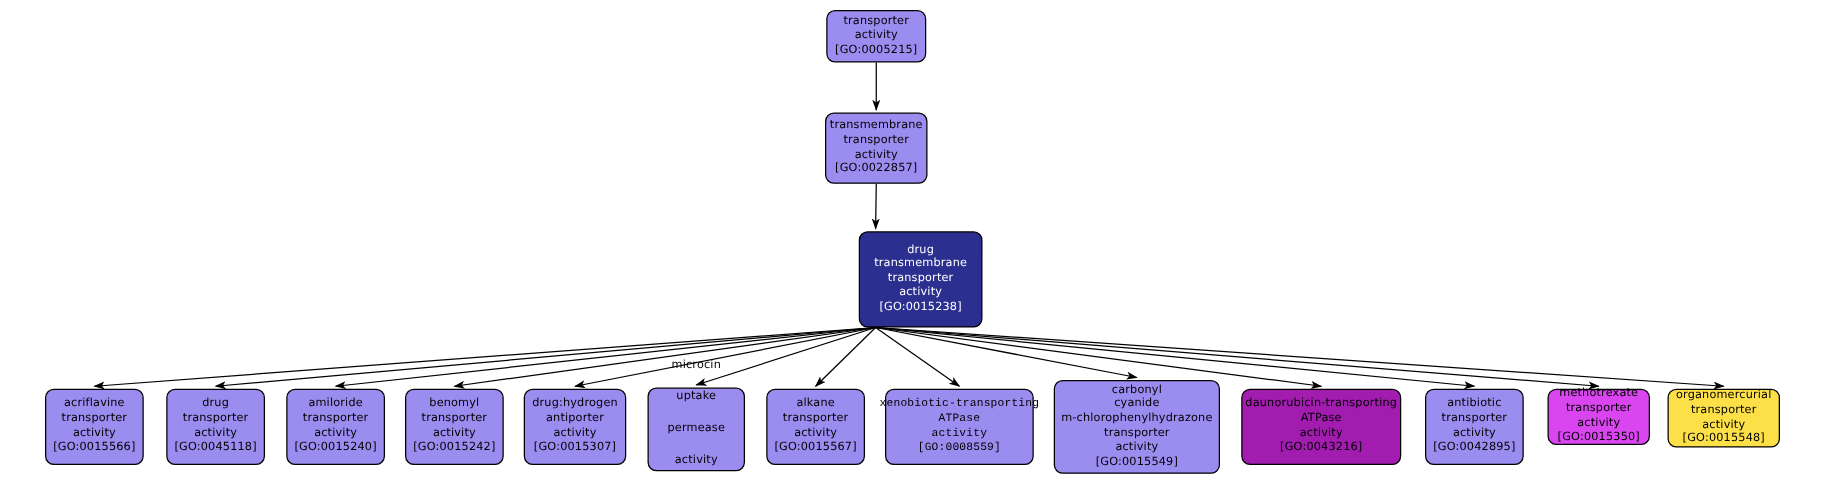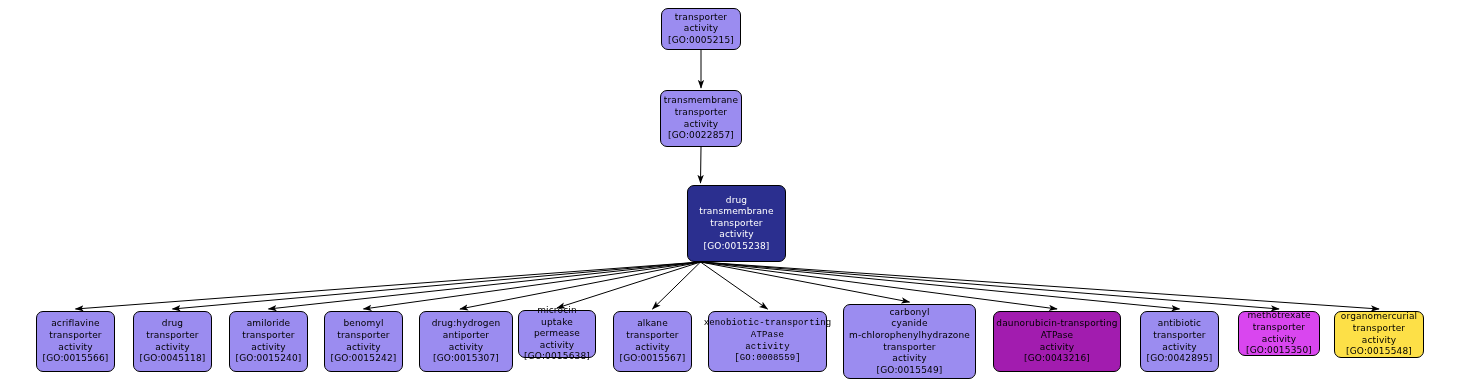--- a/index.html
+++ b/index.html
@@ -115,27 +115,27 @@
         <span class="nline">transporter</span>
         <span class="nline">activity</span>
         <span class="nline">[GO:0015240]</span>
       </div>
       <div class="go-node" style="left: 324px; top: 311px; width: 79px; height: 61px; background: rgb(155, 140, 240); color: rgb(0, 0, 0); border-color: rgb(0, 0, 0);">
         <span class="nline">benomyl</span>
         <span class="nline">transporter</span>
         <span class="nline">activity</span>
         <span class="nline">[GO:0015242]</span>
       </div>
-      <div class="go-node" style="left: 419px; top: 311px; width: 94px; height: 61px; background: rgb(155, 140, 240); color: rgb(0, 0, 0); border-color: rgb(0, 0, 0);">
+      <div class="go-node" style="left: 419px; top: 311px; width: 82px; height: 61px; background: rgb(155, 140, 240); color: rgb(0, 0, 0); border-color: rgb(0, 0, 0);">
         <span class="nline">drug:hydrogen</span>
         <span class="nline">antiporter</span>
         <span class="nline">activity</span>
         <span class="nline">[GO:0015307]</span>
       </div>
-      <div class="go-node" style="left: 518px; top: 310px; width: 78px; height: 48px; background: rgb(155, 140, 240); color: rgb(0, 0, 0); border-color: rgb(0, 0, 0);">
+      <div class="go-node" style="left: 518px; top: 310px; width: 78px; height: 67px; background: rgb(155, 140, 240); color: rgb(0, 0, 0); border-color: rgb(0, 0, 0); gap: 14px;">
         <span class="nline">microcin</span>
         <span class="nline">uptake</span>
         <span class="nline">permease</span>
         <span class="nline">activity</span>
         <span class="nline">[GO:0015638]</span>
       </div>
       <div class="go-node" style="left: 613px; top: 311px; width: 79px; height: 61px; background: rgb(155, 140, 240); color: rgb(0, 0, 0); border-color: rgb(0, 0, 0);">
         <span class="nline">alkane</span>
         <span class="nline">transporter</span>
         <span class="nline">activity</span>

